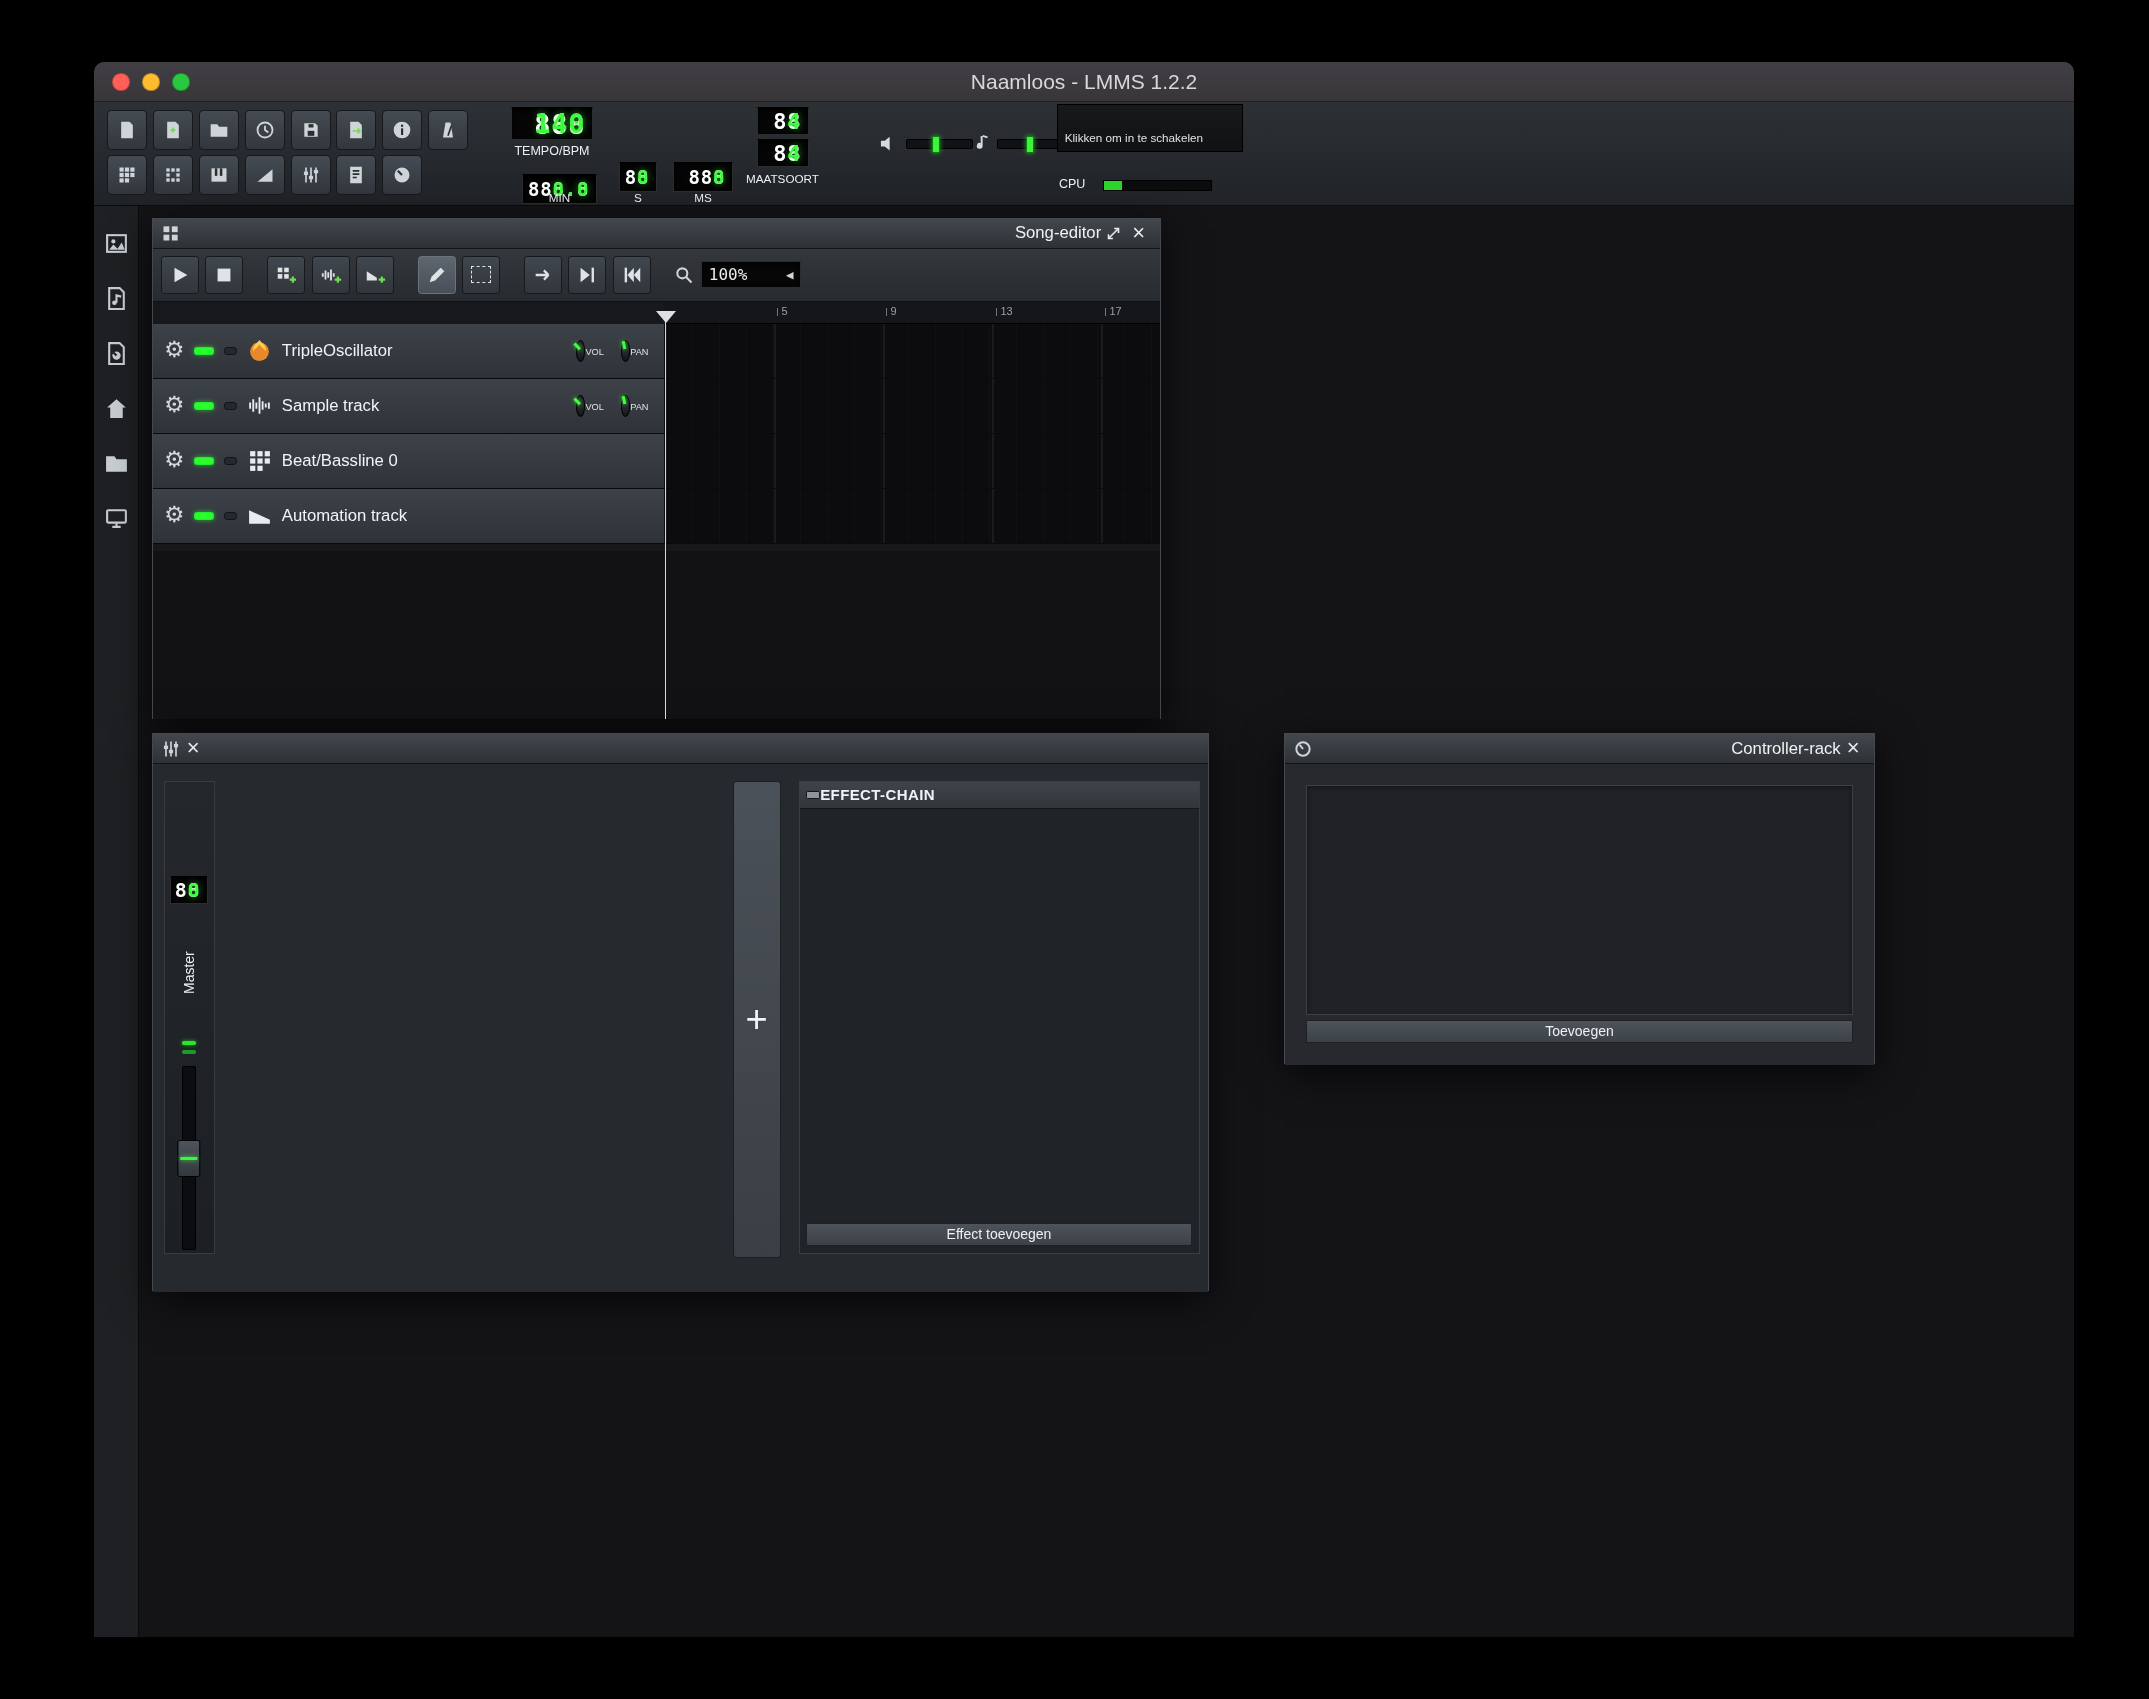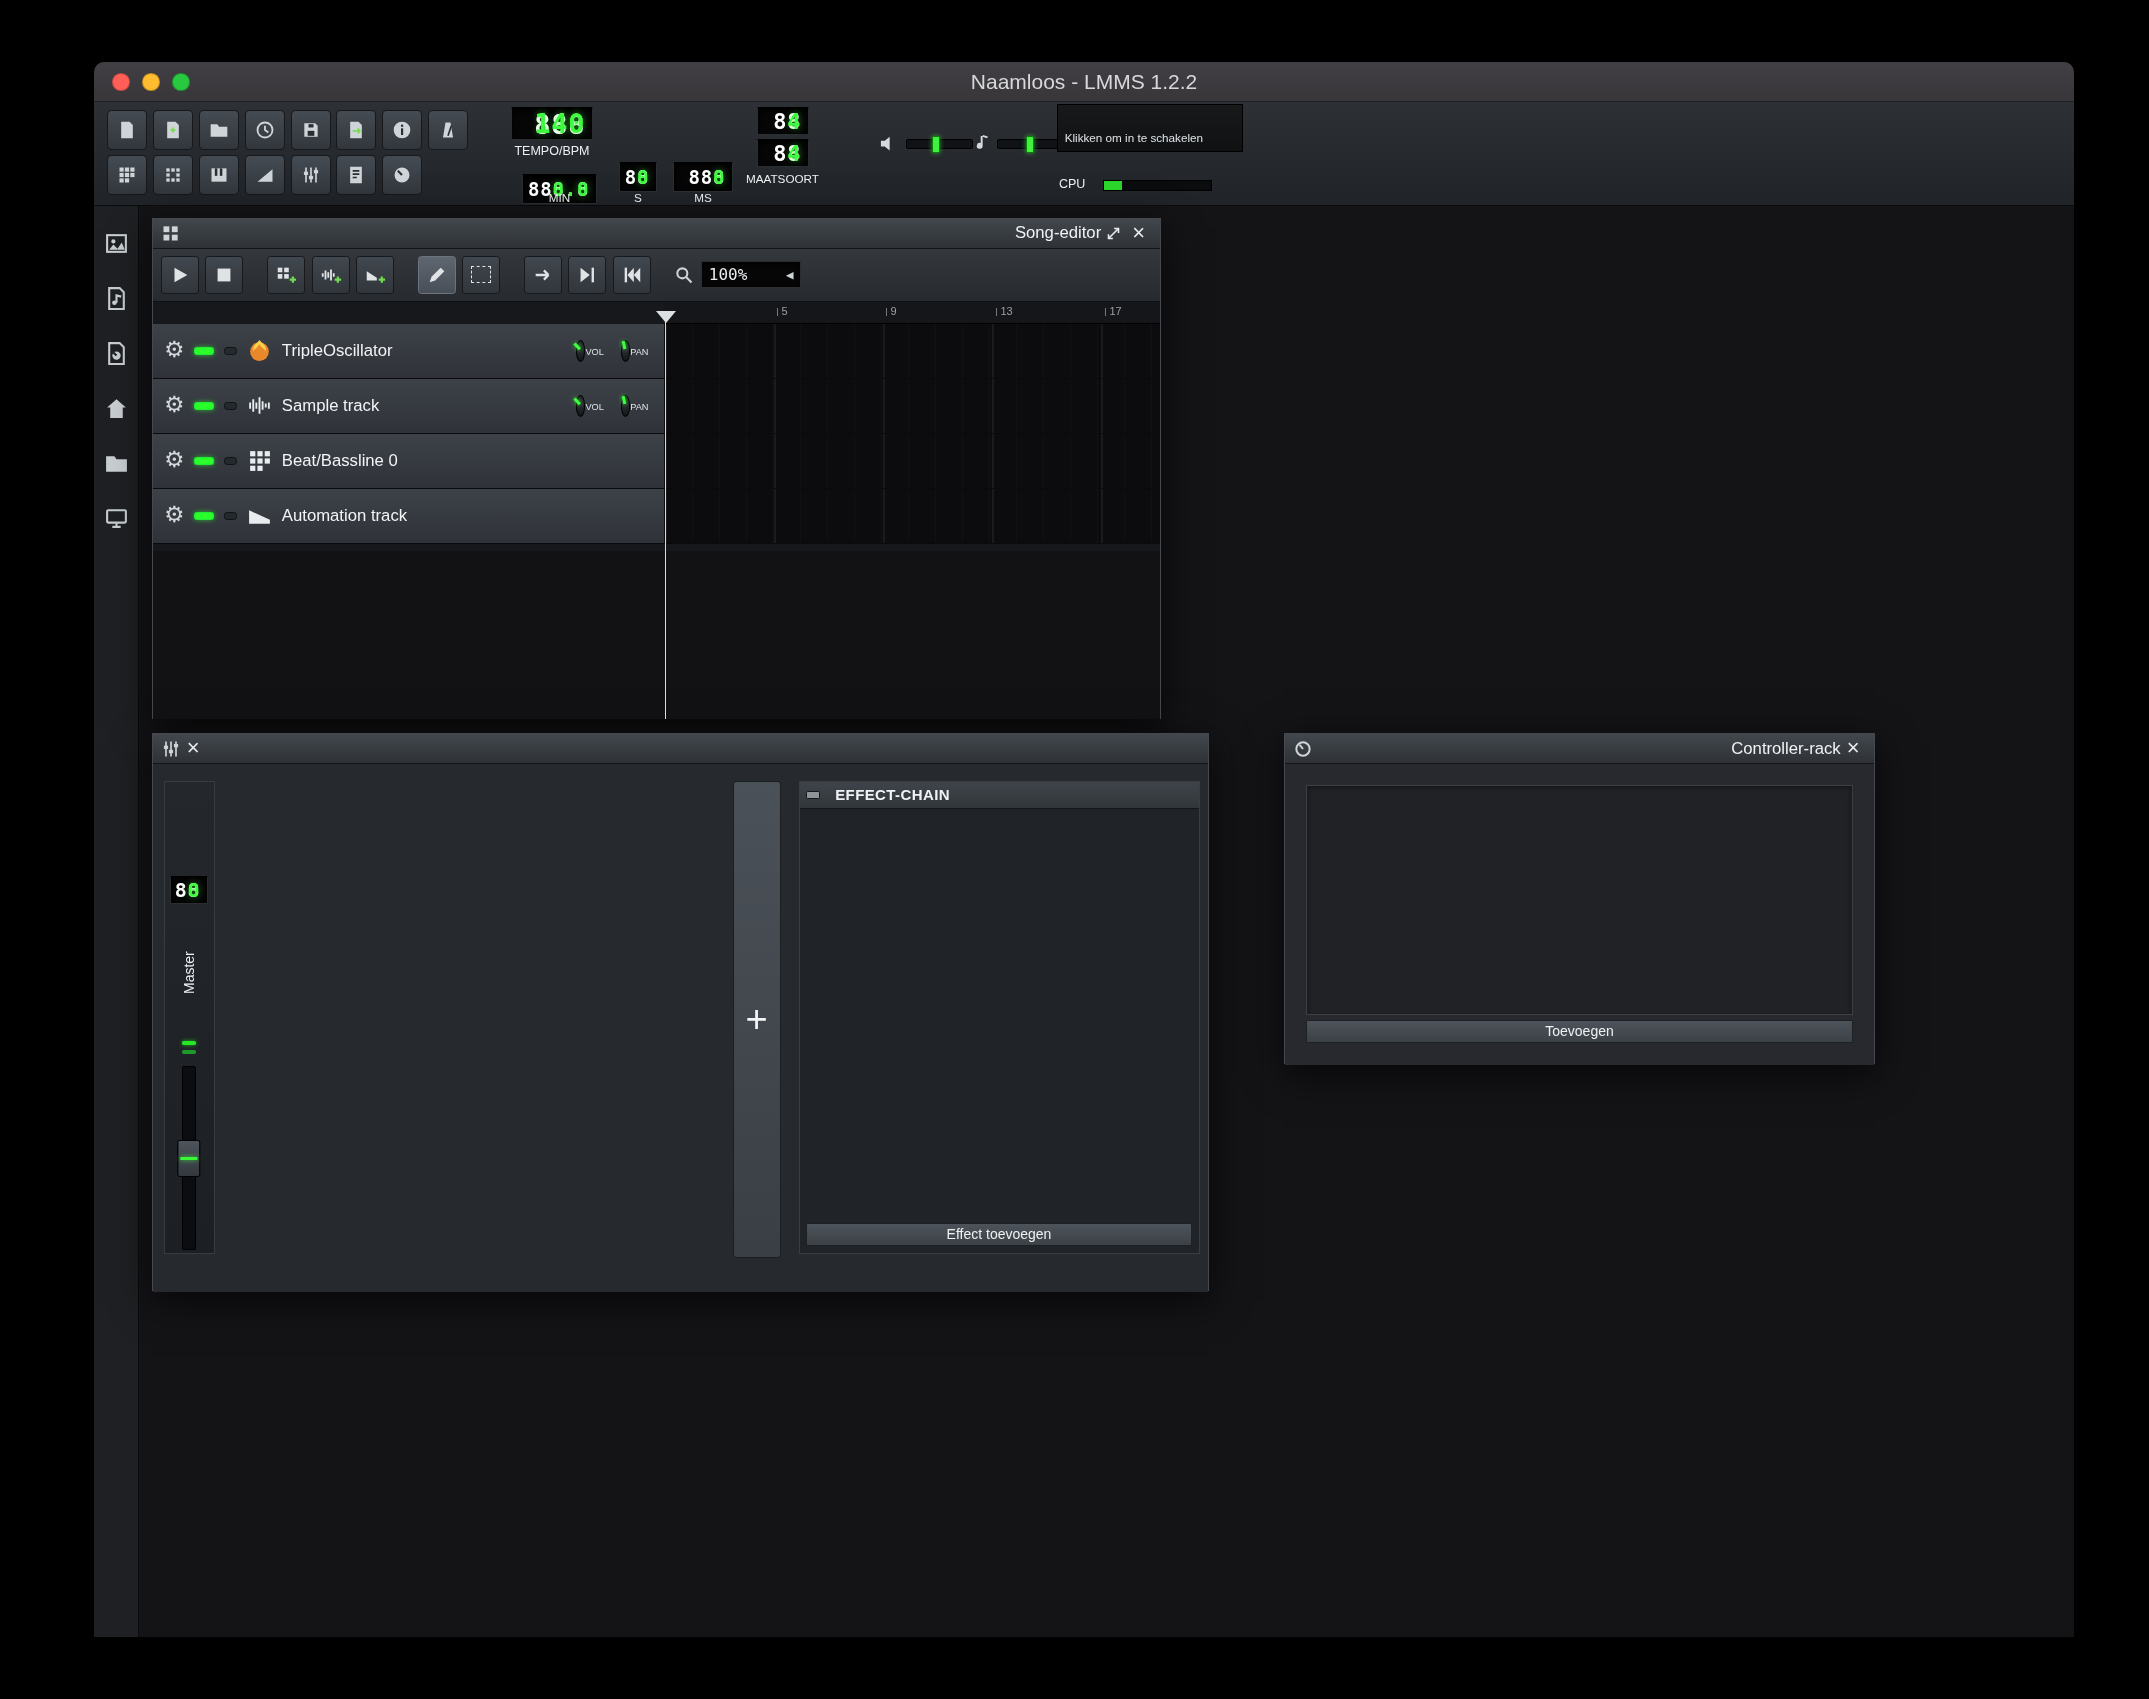--- a/index.html
+++ b/index.html
@@ -120,21 +120,21 @@
   .sled{width:13.4px;height:4.2px;border-radius:1.7px}
   .sled1{background:#27e827;box-shadow:0 0 4.2px rgba(39,232,39,.7)}
   .sled2{background:#1d9a2a}
   .fader{width:13.4px;height:184px;margin:11.7px auto 0;background:#0b0d10;border:0.8px solid #000;border-radius:1.7px;position:relative}
   .fader-handle{position:absolute;left:50%;transform:translateX(-50%);top:73px;width:23.4px;height:37px;background:linear-gradient(#4e545b,#33383e);border:0.8px solid #000;border-radius:2.5px}
   .fader-handle::after{content:"";position:absolute;left:2.5px;right:2.5px;top:50%;margin-top:-1.7px;height:3.3px;background:#38f838;box-shadow:0 0 5px rgba(56,248,56,.8)}
   .fx-add{position:absolute;left:580px;top:16.7px;width:48px;height:477px;background:linear-gradient(#4b5158,#3a3f45);border:0.8px solid #1c1f22;border-radius:3.3px;display:flex;align-items:center;justify-content:center;font-size:38px;color:#f2f4f6}
   .fx-chain{position:absolute;left:646px;top:16.7px;width:401px;height:473px;background:#202327;border:0.8px solid #3a3e43}
   .chain-header{height:27.6px;background:linear-gradient(#3f444a,#31363b);display:flex;align-items:center;padding:0 6.7px;border-bottom:0.8px solid #14161a}
   .chain-led{width:14px;height:8.3px;background:#8d949a;border:0.8px solid #14161a;border-radius:1.7px}
-  .chain-title{margin-left:15px;font-size:15px;font-weight:bold;color:#f0f3f5;letter-spacing:0.4px}
+  .chain-title{margin-left:0;font-size:15px;font-weight:bold;color:#f0f3f5;letter-spacing:0.4px}
   .panel-btn{position:absolute;left:6.7px;right:6.7px;bottom:6.7px;height:23.4px;background:linear-gradient(#4d535a,#3c4147);border:0.8px solid #1e2124;color:#eef1f3;font-size:14px;display:flex;align-items:center;justify-content:center;border-radius:1.7px}
 
   
   .cr{left:1145px;top:527px;width:591px;height:331px}
   .cr-body{position:relative;height:301px;background:#27292e}
   .cr-panel{position:absolute;left:21px;right:21px;top:21px;height:230px;background:#202226;border:0.8px solid #3c4045;box-shadow:inset 0 1.7px 5px rgba(0,0,0,.4)}
   .cr-add{position:absolute;left:21px;right:21px;bottom:22px;height:23.4px;background:linear-gradient(#4d535a,#3c4147);border:0.8px solid #1e2124;color:#eef1f3;font-size:14px;display:flex;align-items:center;justify-content:center;border-radius:1.7px}
 </style>
 </head>
 <body>

